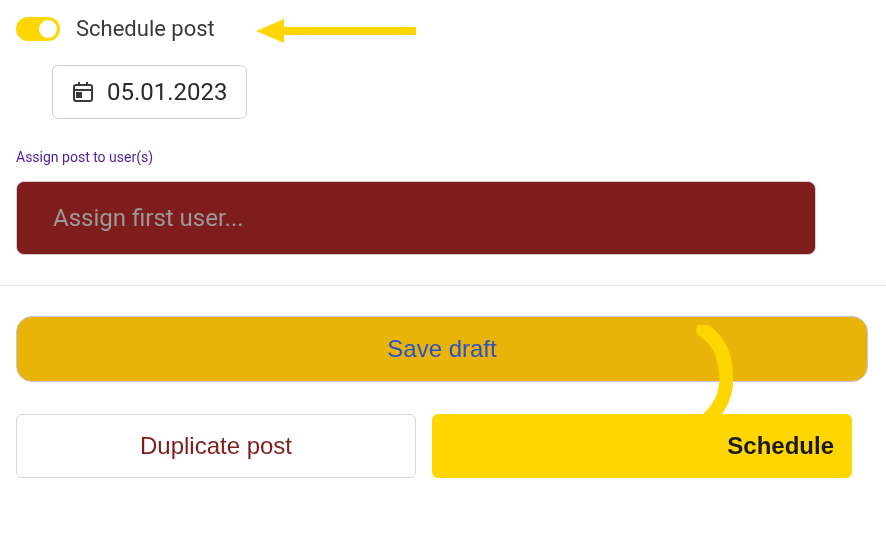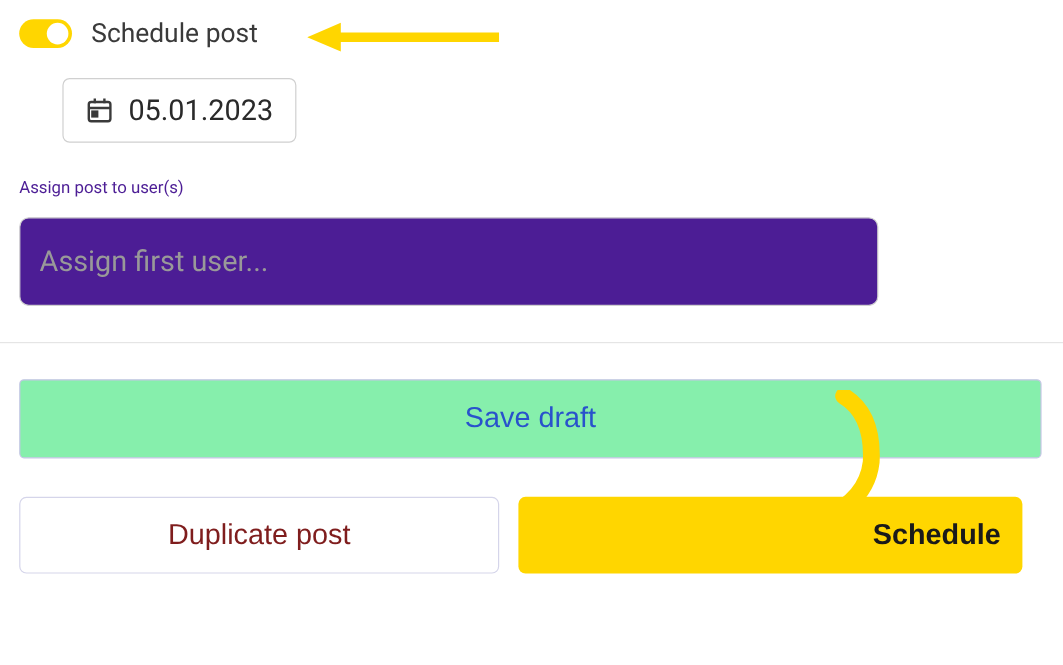--- a/index.html
+++ b/index.html
@@ -10,21 +10,21 @@
     body {
       font-family: -apple-system, BlinkMacSystemFont, 'Segoe UI', Roboto, Arial, sans-serif;
       background: #fff;
       width: 886px;
       height: 554px;
       position: relative;
       padding: 16px;
     }
     .toggle-row {
       display: flex;
-      align-items: flex-start;
+      align-items: center;
       gap: 16px;
       margin-bottom: 24px;
       position: relative;
     }
     .toggle {
       width: 44px;
       height: 24px;
       background: #FFD600;
       border-radius: 12px;
       position: relative;
@@ -70,40 +70,40 @@
     }
     .input-box svg {
       flex-shrink: 0;
     }
     .section-label {
       font-size: 14px;
       color: #4c1d95;
       margin-bottom: 16px;
     }
     .assign-input {
-      width: 716px;
+      width: 800px;
       border: 1px solid #d0d0d0;
       border-radius: 8px;
-      padding: 22px 16px;
+      padding: 22px 36px;
       font-size: 24px;
       color: #999;
-      background: #4c1d95;
+      background: #7f1d1d;
       cursor: text;
       margin-bottom: 30px;
     }
     .divider {
       border: none;
       border-top: 1px solid #e5e5e5;
       margin: 0 -16px 30px -16px;
     }
     .save-draft-btn {
       width: 852px;
       border: 1px solid #c5c5e5;
-      border-radius: 4px;
-      background: #86efac;
+      border-radius: 16px;
+      background: #eab308;
       padding: 18px;
       font-size: 24px;
       font-weight: 500;
       color: #2952cc;
       cursor: pointer;
       text-align: center;
       margin-bottom: 32px;
     }
     .bottom-row {
       display: flex;

